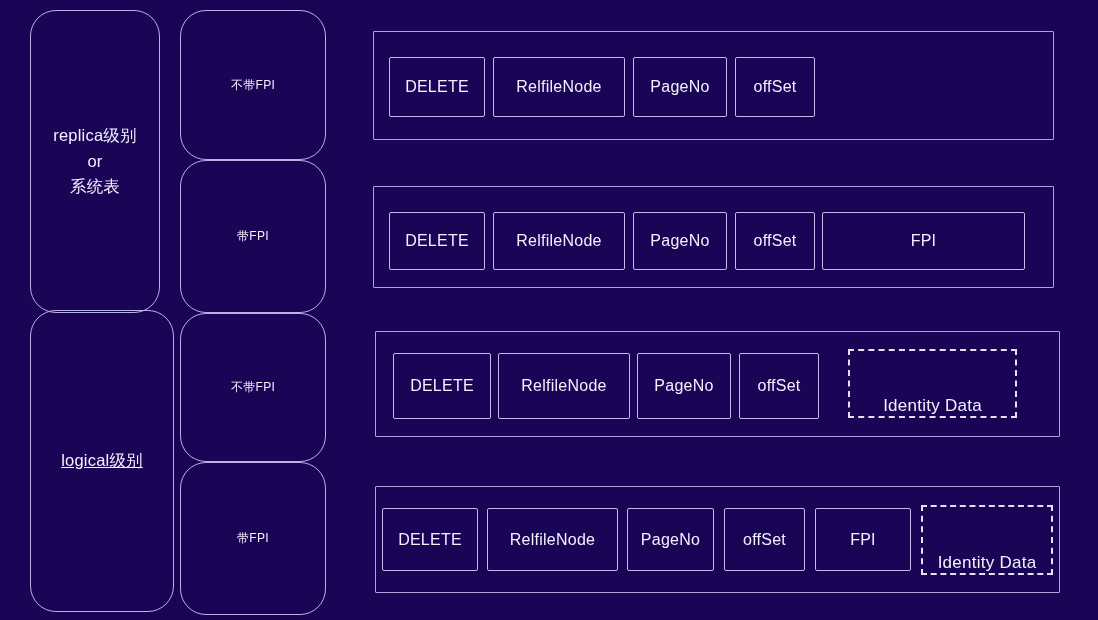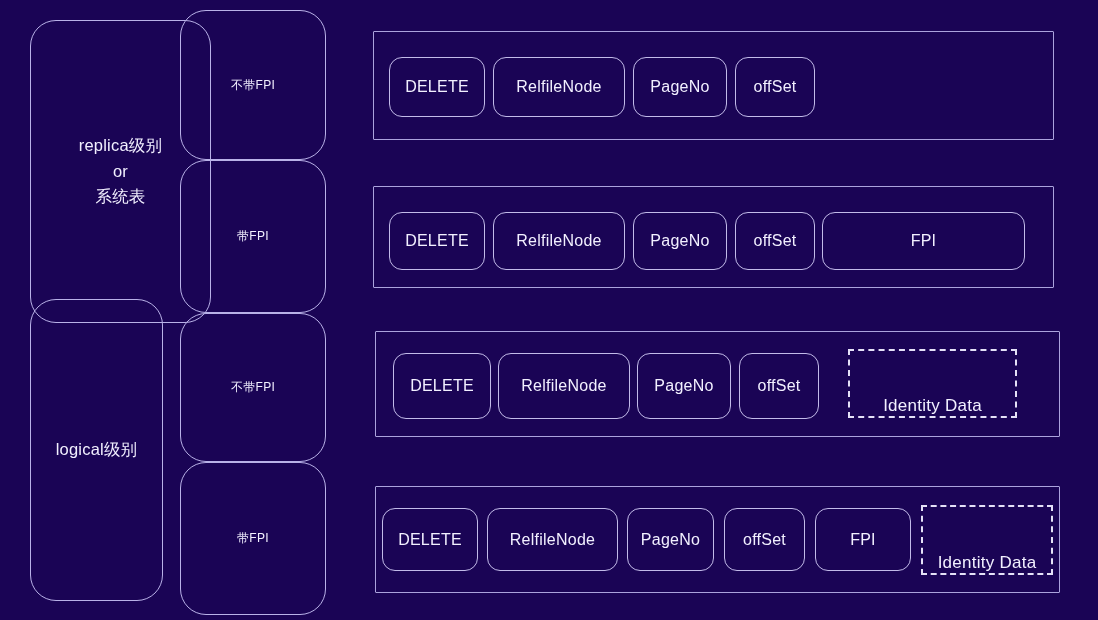--- a/index.html
+++ b/index.html
@@ -59,21 +59,21 @@
   
   .row-frame {
     border: 1.4px solid #aba3dd;
     border-radius: 1px;
     display: block;
   }
 
   
   .field-box {
     border: 1.5px solid #c2bbe9;
-    border-radius: 13px;
+    border-radius: 2px;
     font-size: 16px;
     letter-spacing: 0.25px;
     white-space: nowrap;
     align-items: center;
   }
 
   
   .identity-box {
     border: 2px dashed #e4e1f7;
     border-radius: 0;
@@ -82,27 +82,27 @@
     white-space: nowrap;
     align-items: flex-end;
   }
   .multiline { white-space: pre-line; }
 </style>
 </head>
 <body>
 
 <div class="stage">
 
-  <div class="lvl-box multiline" style="left:30px; top:20px; width:181px; height:303px;">
+  <div class="lvl-box multiline" style="left:30px; top:10px; width:130px; height:303px;">
     <span>replica级别
 or
 系统表</span>
   </div>
 
-  <div class="lvl-box" style="left:30px; top:299px; width:133px; height:302px;">
+  <div class="lvl-box" style="left:30px; top:310px; width:144px; height:302px;text-decoration:underline;">
     <span>logical级别</span>
   </div>
 
   <div class="fpi-box" style="left:180px; top:10px; width:146px; height:150px;">
     <span>不带FPI</span>
   </div>
 
   <div class="fpi-box" style="left:180px; top:160px; width:146px; height:153px;">
     <span>带FPI</span>
   </div>

